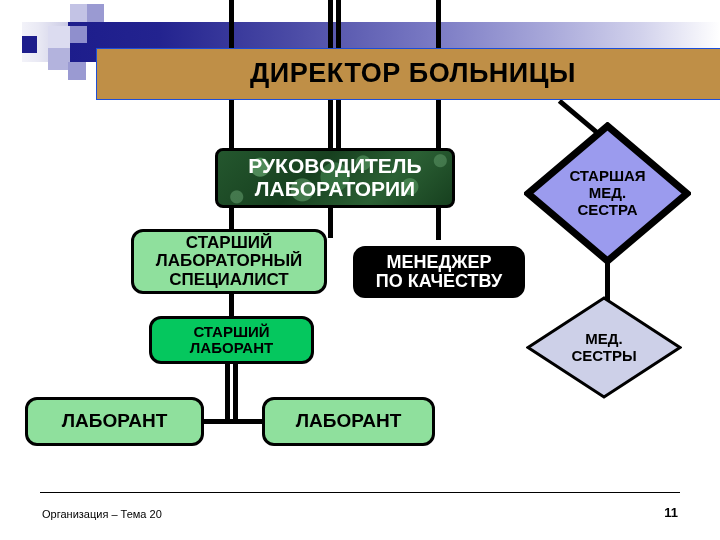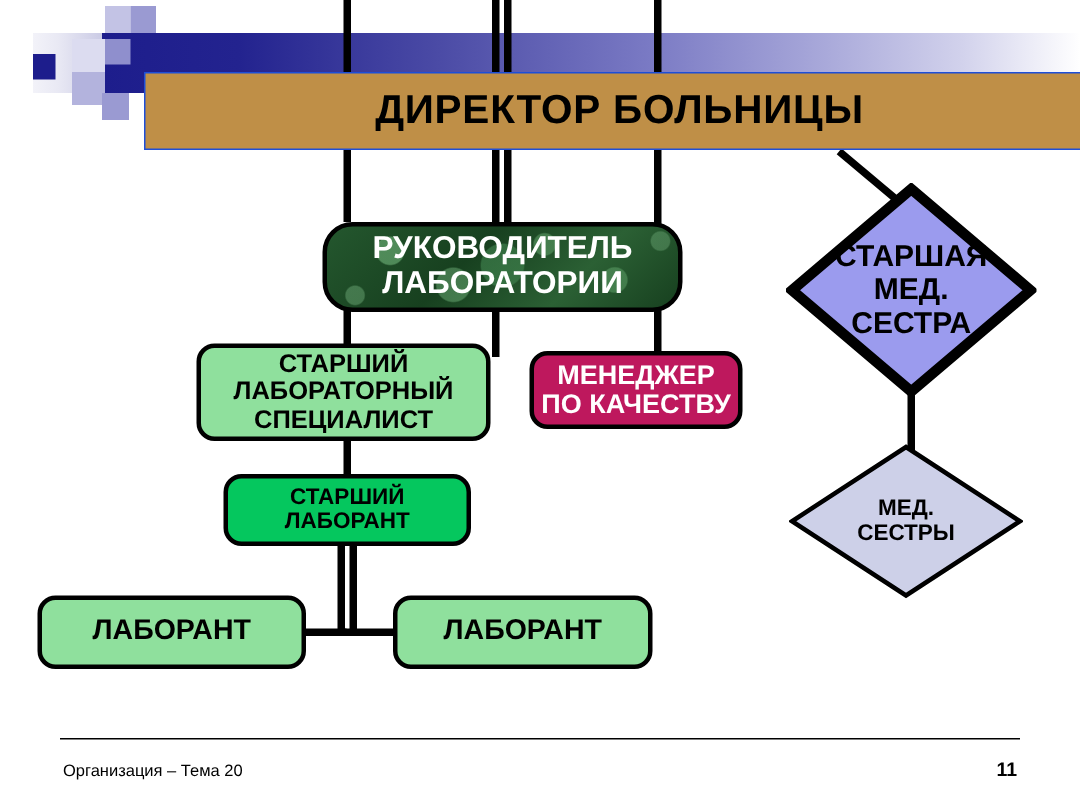--- a/index.html
+++ b/index.html
@@ -48,31 +48,31 @@
     background:#1d4d28;
     background-image:
       radial-gradient(circle at 18% 30%, rgba(120,190,130,.55) 0 9px, transparent 10px),
       radial-gradient(circle at 62% 22%, rgba(110,180,120,.45) 0 7px, transparent 8px),
       radial-gradient(circle at 36% 72%, rgba(130,200,140,.40) 0 11px, transparent 12px),
       radial-gradient(circle at 82% 66%, rgba(105,175,115,.45) 0 8px, transparent 9px),
       radial-gradient(circle at 50% 48%, rgba(70,140,85,.55) 0 14px, transparent 15px),
       radial-gradient(circle at 8% 85%, rgba(140,205,150,.35) 0 6px, transparent 7px),
       radial-gradient(circle at 95% 18%, rgba(140,205,150,.30) 0 6px, transparent 7px),
       linear-gradient(135deg,#24572e 0%,#17401f 40%,#2b6034 70%,#17401f 100%);
-    border:3px solid #000;border-radius:20px;
+    border:3px solid #000;border-radius:8px;
     color:#fff;font-size:21px;
   }
   .seniorspec{
     left:131px;top:229px;width:196px;height:65px;
     background:#8fe09d;border:3px solid #000;border-radius:12px;
     font-size:17px;
   }
   .qualitymgr{
-    left:353px;top:234px;width:142px;height:52px;
-    background:#be185d;border:3px solid #000;border-radius:12px;
+    left:353px;top:246px;width:172px;height:52px;
+    background:#000000;border:3px solid #000;border-radius:12px;
     color:#fff;font-size:18px;
   }
   .seniortech{
     left:149px;top:316px;width:165px;height:48px;
     background:#05c75e;border:3px solid #000;border-radius:12px;
     font-size:15px;
   }
   .tech-left{
     left:25px;top:397px;width:179px;height:49px;
     background:#8fe09d;border:3px solid #000;border-radius:12px;
@@ -87,21 +87,21 @@
   
   .dia-wrap{position:absolute;}
   .dia-shape{position:absolute;left:0;top:0;width:100%;height:100%;}
   .dia-label{
     position:absolute;left:0;top:0;width:100%;height:100%;
     display:flex;align-items:center;justify-content:center;
     text-align:center;font-weight:bold;color:#000;line-height:1.12;
     white-space:pre-line;
   }
   #dia-senior-nurse{left:524px;top:122px;width:167px;height:143px;}
-  #dia-senior-nurse .dia-label{font-size:20px;}
+  #dia-senior-nurse .dia-label{font-size:15px;}
   #dia-nurses{left:526px;top:296px;width:156px;height:103px;}
   #dia-nurses .dia-label{font-size:15px;}
 
   
   .foot-rule{position:absolute;left:40px;top:492px;width:640px;height:1px;background:#000;}
   .foot-left{position:absolute;left:42px;top:508px;font-size:11px;color:#000;}
   .foot-right{position:absolute;right:42px;top:505px;font-size:13px;font-weight:bold;color:#000;text-align:center;}
 </style>
 </head>
 <body>

